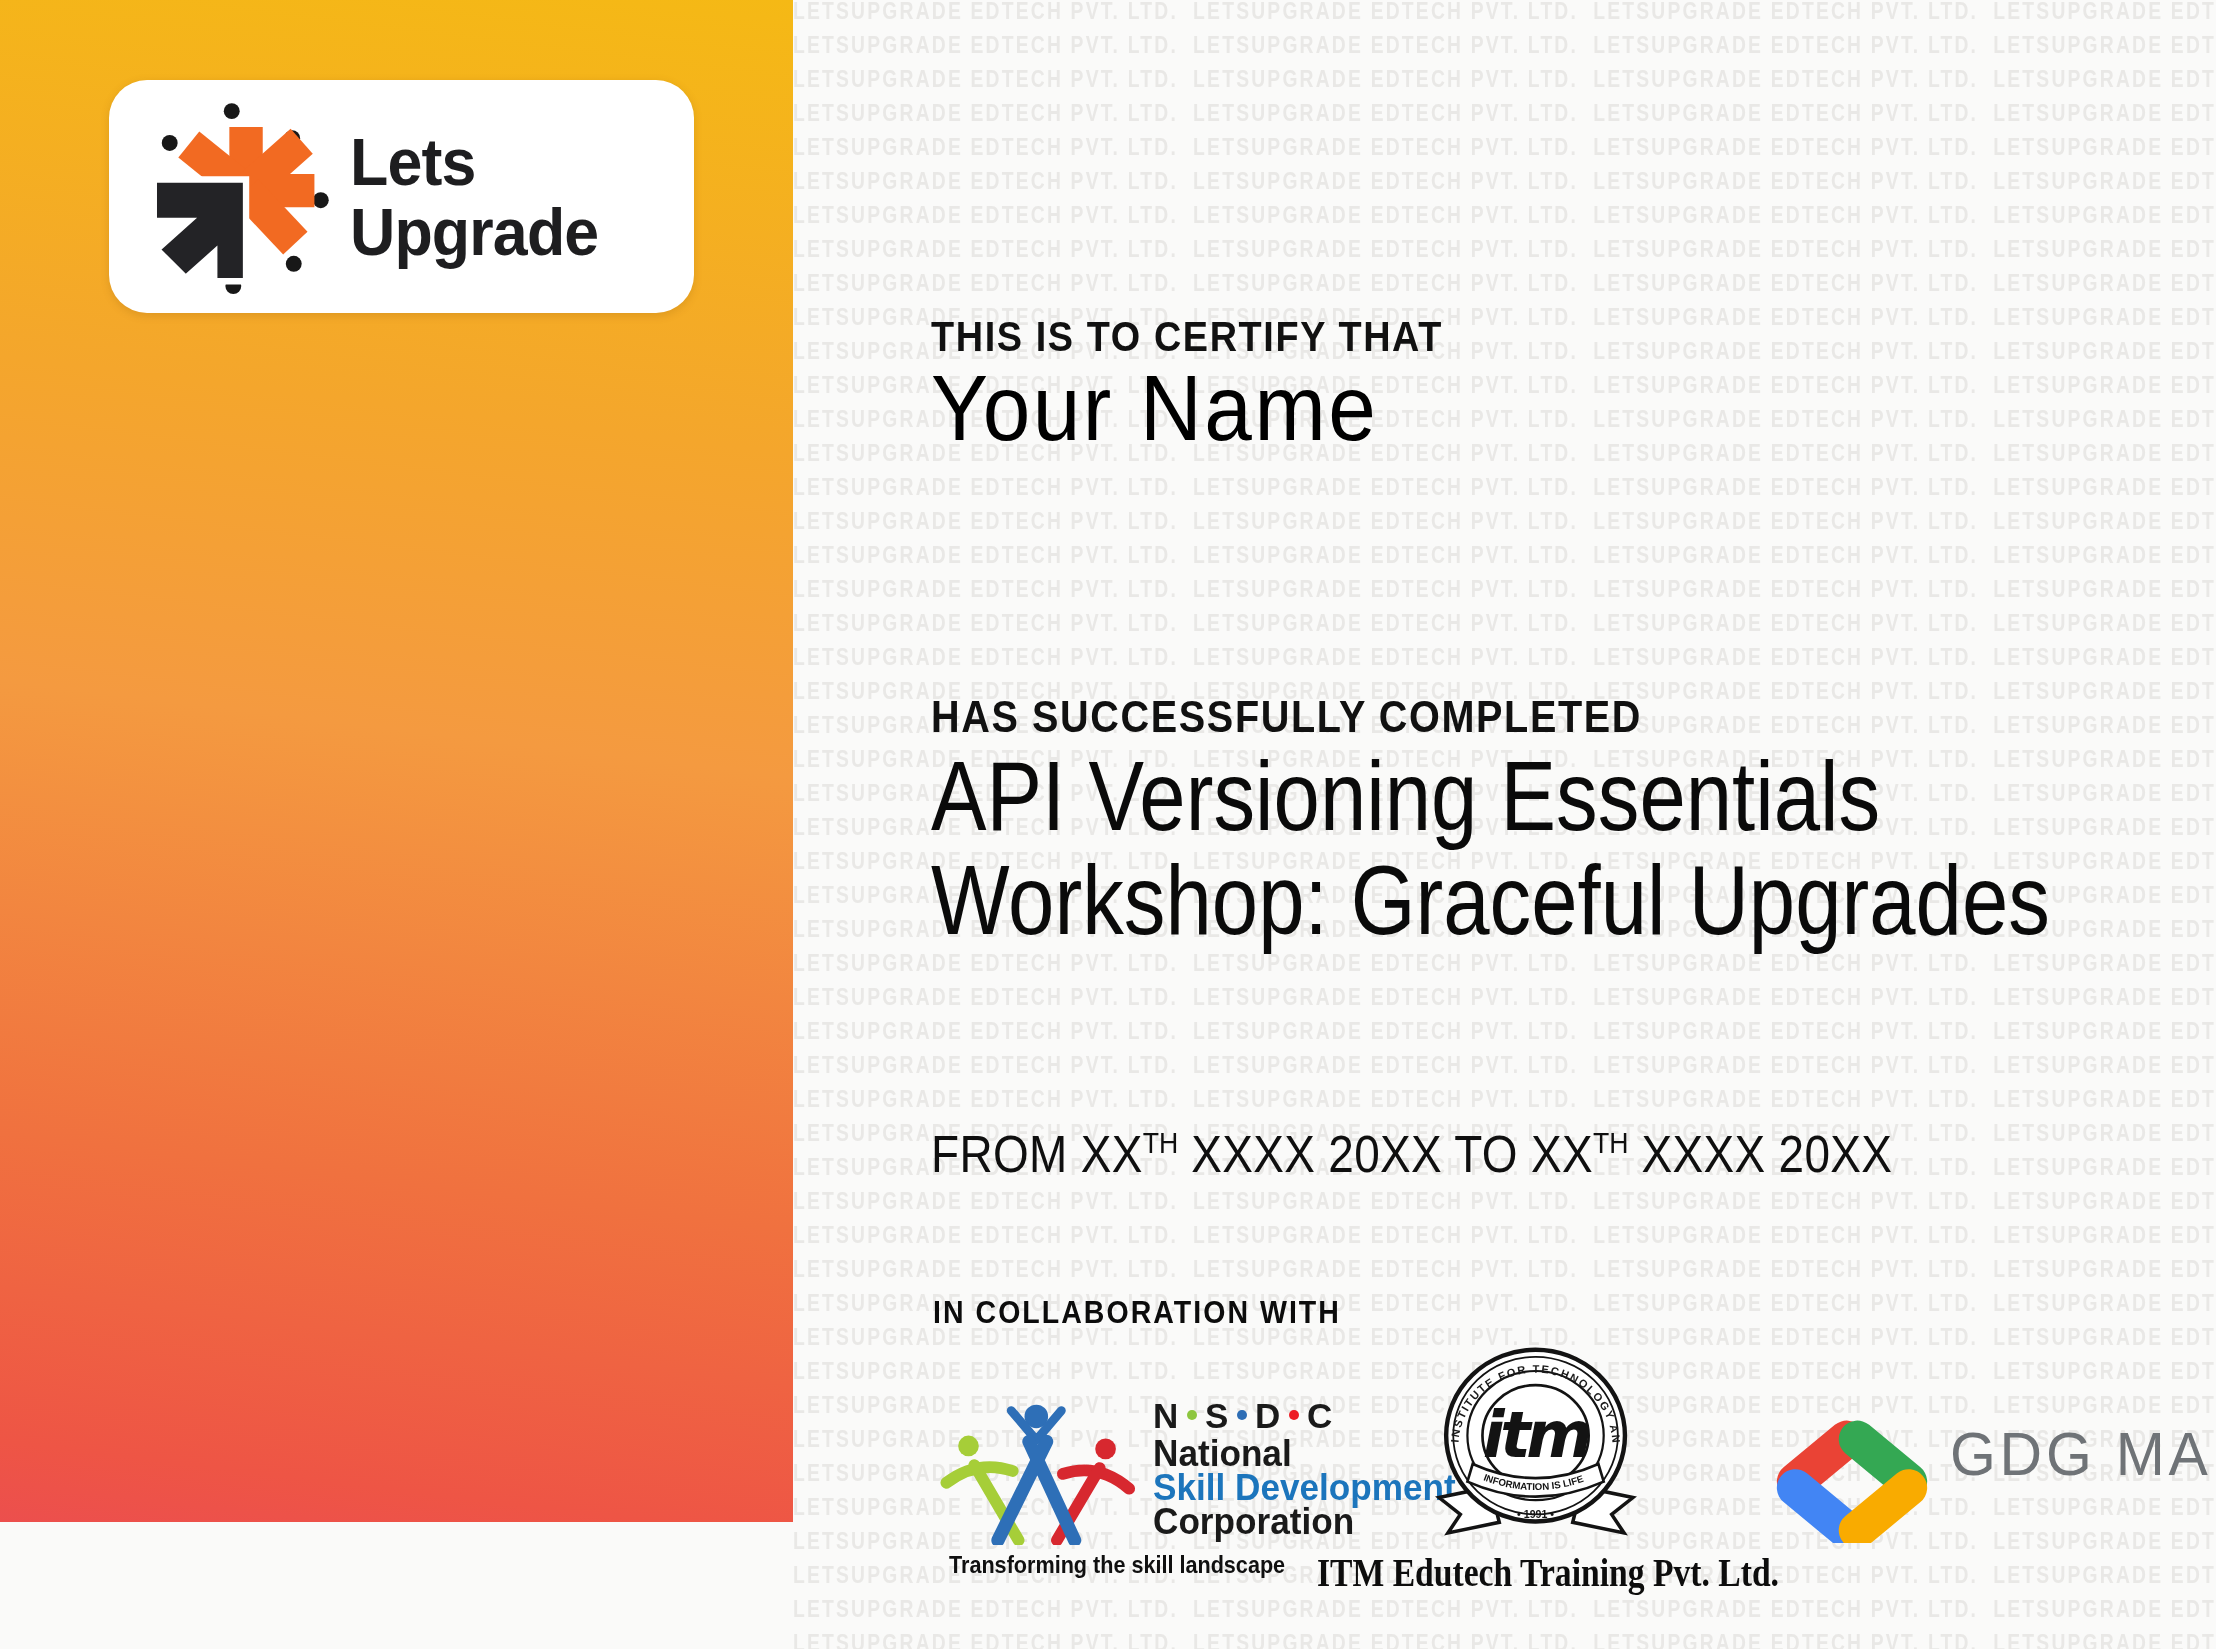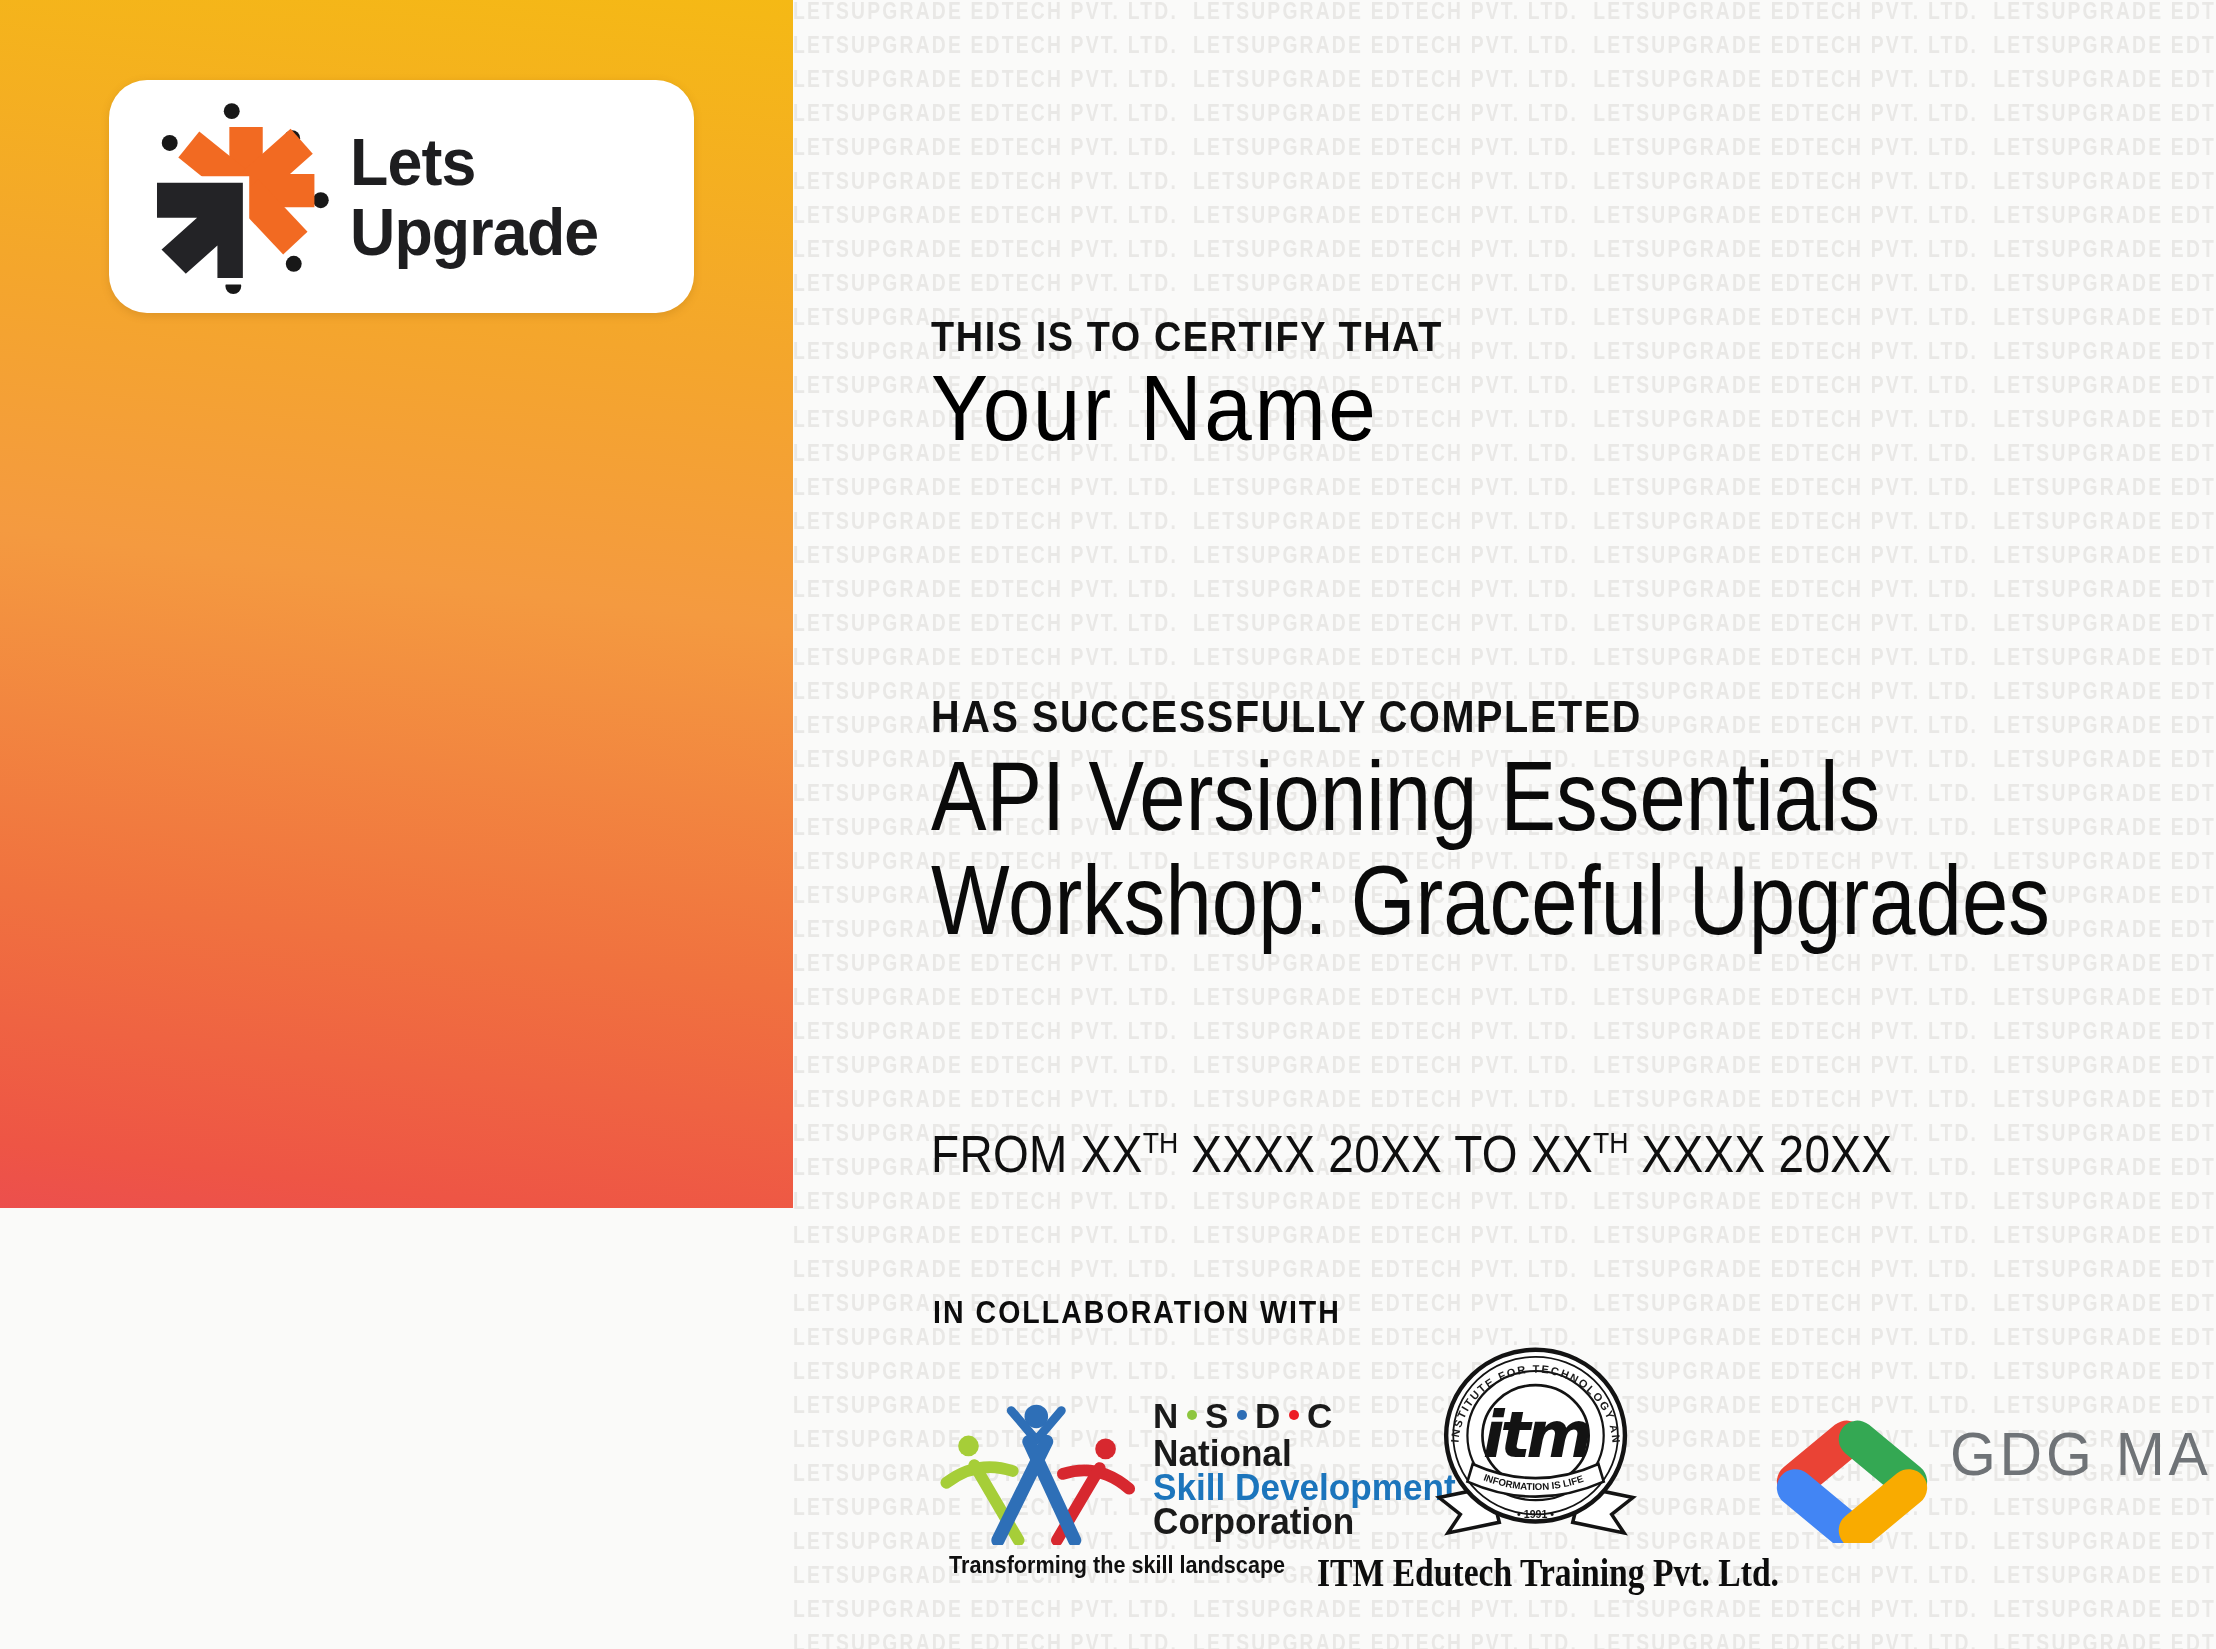--- a/index.html
+++ b/index.html
@@ -19,21 +19,21 @@
   }
   .wm-row{
     height:34px;line-height:34px;
     font-weight:700;font-size:23.5px;letter-spacing:2.7px;
     color:#E9E8E6;white-space:nowrap;
     transform:scaleX(0.82);transform-origin:left top;
   }
 
   
   .panel{
-    position:absolute;left:0;top:0;width:793px;height:1208px;
+    position:absolute;left:0;top:0;width:793px;height:1522px;
     background:linear-gradient(187deg,#F5B915 0%,#F4A62C 28%,#F49A40 48%,#F0713F 76%,#EE5545 95%,#EC4F4D 100%);
   }
   .logo-card{
     position:absolute;left:109px;top:80px;width:585px;height:233px;
     background:#ffffff;border-radius:38px;
     display:flex;align-items:center;
     box-shadow:0 2.7px 8px rgba(120,70,0,.18);
   }
   .logo-mark{margin-left:32px;flex:0 0 auto;}
   .logo-text{

